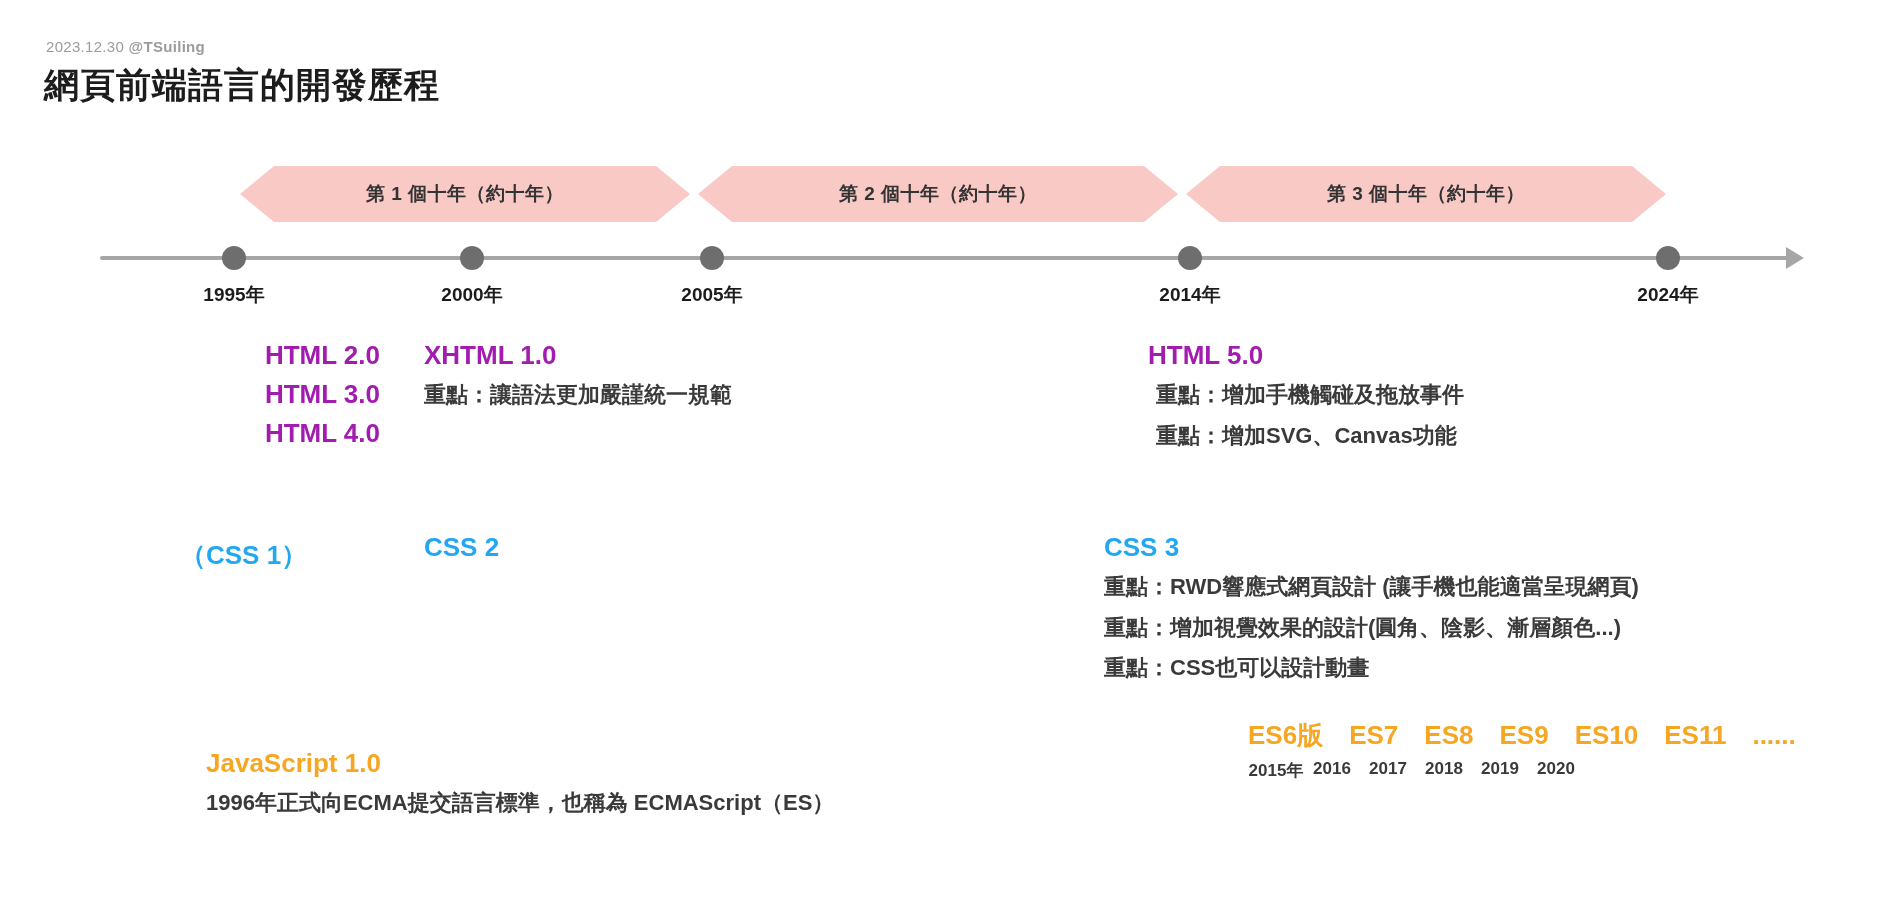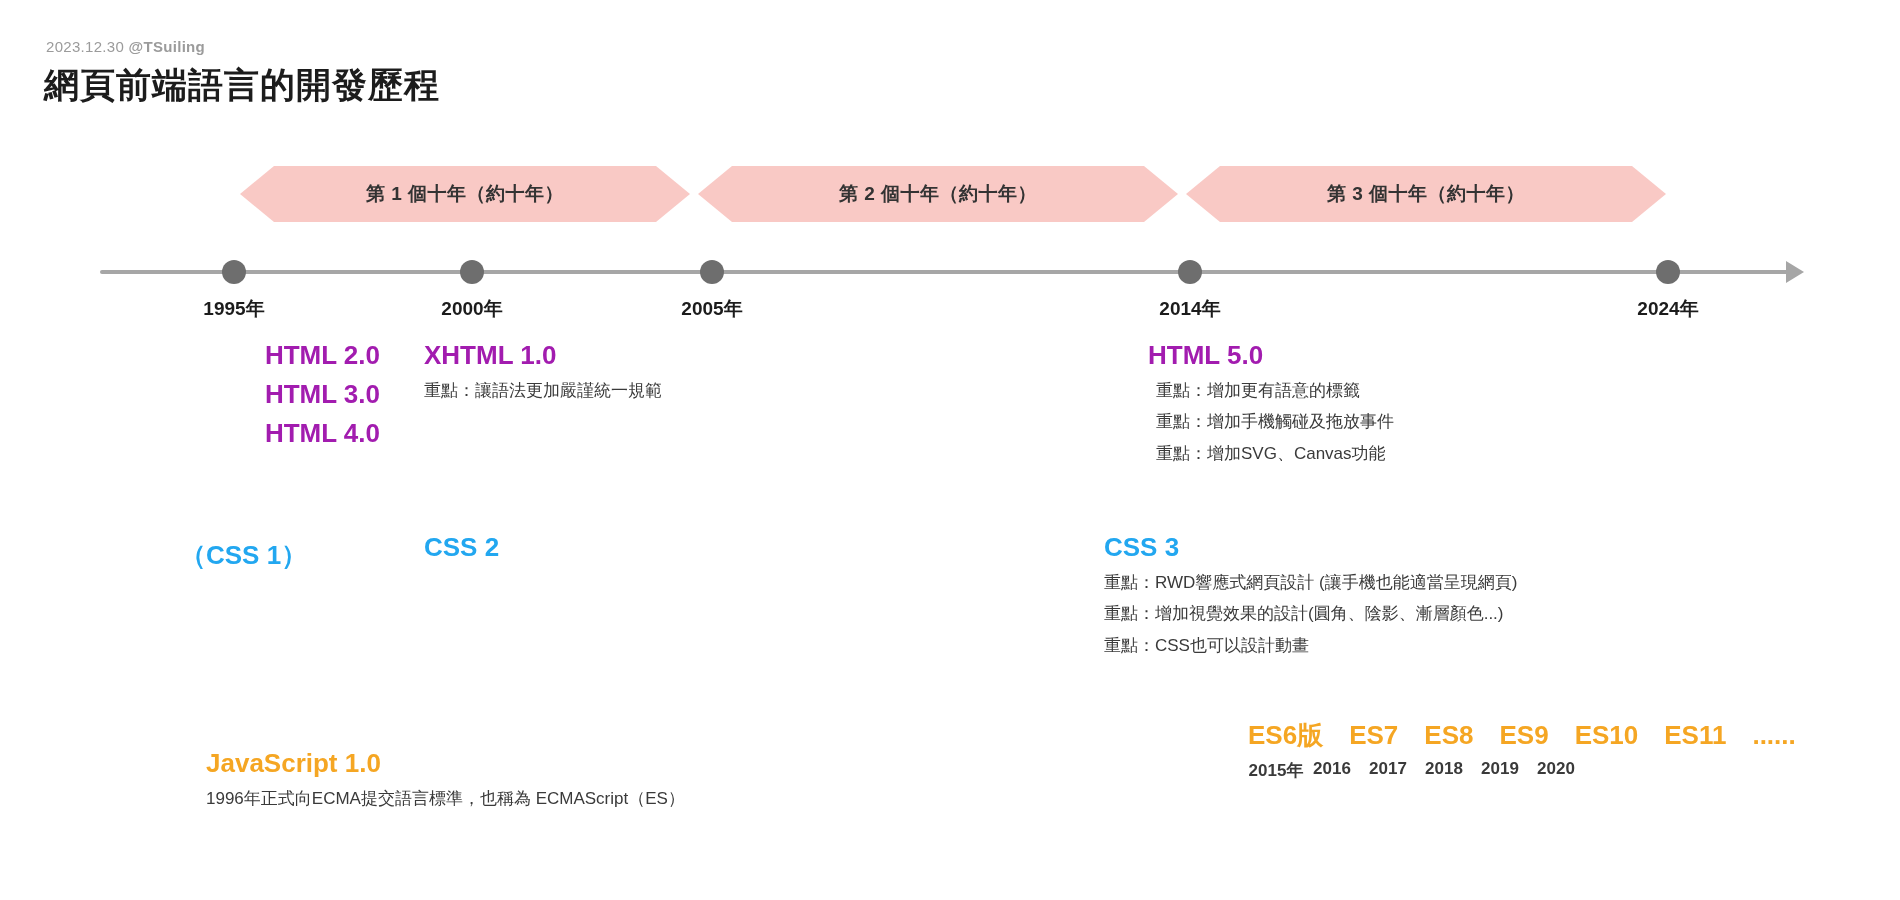--- a/index.html
+++ b/index.html
@@ -58,21 +58,21 @@
     letter-spacing: .5px;
     white-space: nowrap;
   }
   .decade .bar {
     position: absolute;
     left: 0; top: 0; right: 0; bottom: 0;
   }
   .decade .label { position: relative; z-index: 2; }
 
   
-  .axis-wrap { position: absolute; left: 0; top: 250px; width: 1588px; height: 60px; }
+  .axis-wrap { position: absolute; left: 0; top: 236px; width: 1588px; height: 60px; }
   .axis-line {
     position: absolute;
     left: 100px;
     top: 20px;
     width: 1690px;
     height: 4px;
     background: #a6a6a6;
     border-radius: 2px;
   }
   .axis-head {
@@ -106,22 +106,22 @@
   
   .entry { position: absolute; }
   .entry .head {
     font-size: 26px;
     font-weight: bold;
     line-height: 1.5;
     white-space: nowrap;
   }
   .entry .head.stacked { text-align: right; }
   .entry .note {
-    font-size: 17px;
-    font-weight: normal;
+    font-size: 22px;
+    font-weight: bold;
     color: #3a3a3a;
     line-height: 1.85;
     white-space: nowrap;
   }
   .html-color { color: #a21caf; }
   .css-color  { color: #22a7f0; }
   .js-color   { color: #f5a623; }
 
   .es-row { display: flex; gap: 26px; align-items: baseline; white-space: nowrap; }
   .es-row .es-item {
@@ -197,21 +197,20 @@
   <div class="head stacked html-color">HTML 4.0</div>
 </div>
 
 <div class="entry" style="left:424px; top:336px;">
   <div class="head html-color">XHTML 1.0</div>
   <div class="note">重點：讓語法更加嚴謹統一規範</div>
 </div>
 
 <div class="entry" style="left:1148px; top:336px;">
   <div class="head html-color">HTML 5.0</div>
-  <div class="note" style="padding-left:8px;">重點：增加更有語意的標籤</div>
   <div class="note" style="padding-left:8px;">重點：增加手機觸碰及拖放事件</div>
   <div class="note" style="padding-left:8px;">重點：增加SVG、Canvas功能</div>
 </div>
 
 <div class="entry" style="left:180px; top:536px;">
   <div class="head css-color">（CSS 1）</div>
 </div>
 
 <div class="entry" style="left:424px; top:528px;">
   <div class="head css-color">CSS 2</div>

